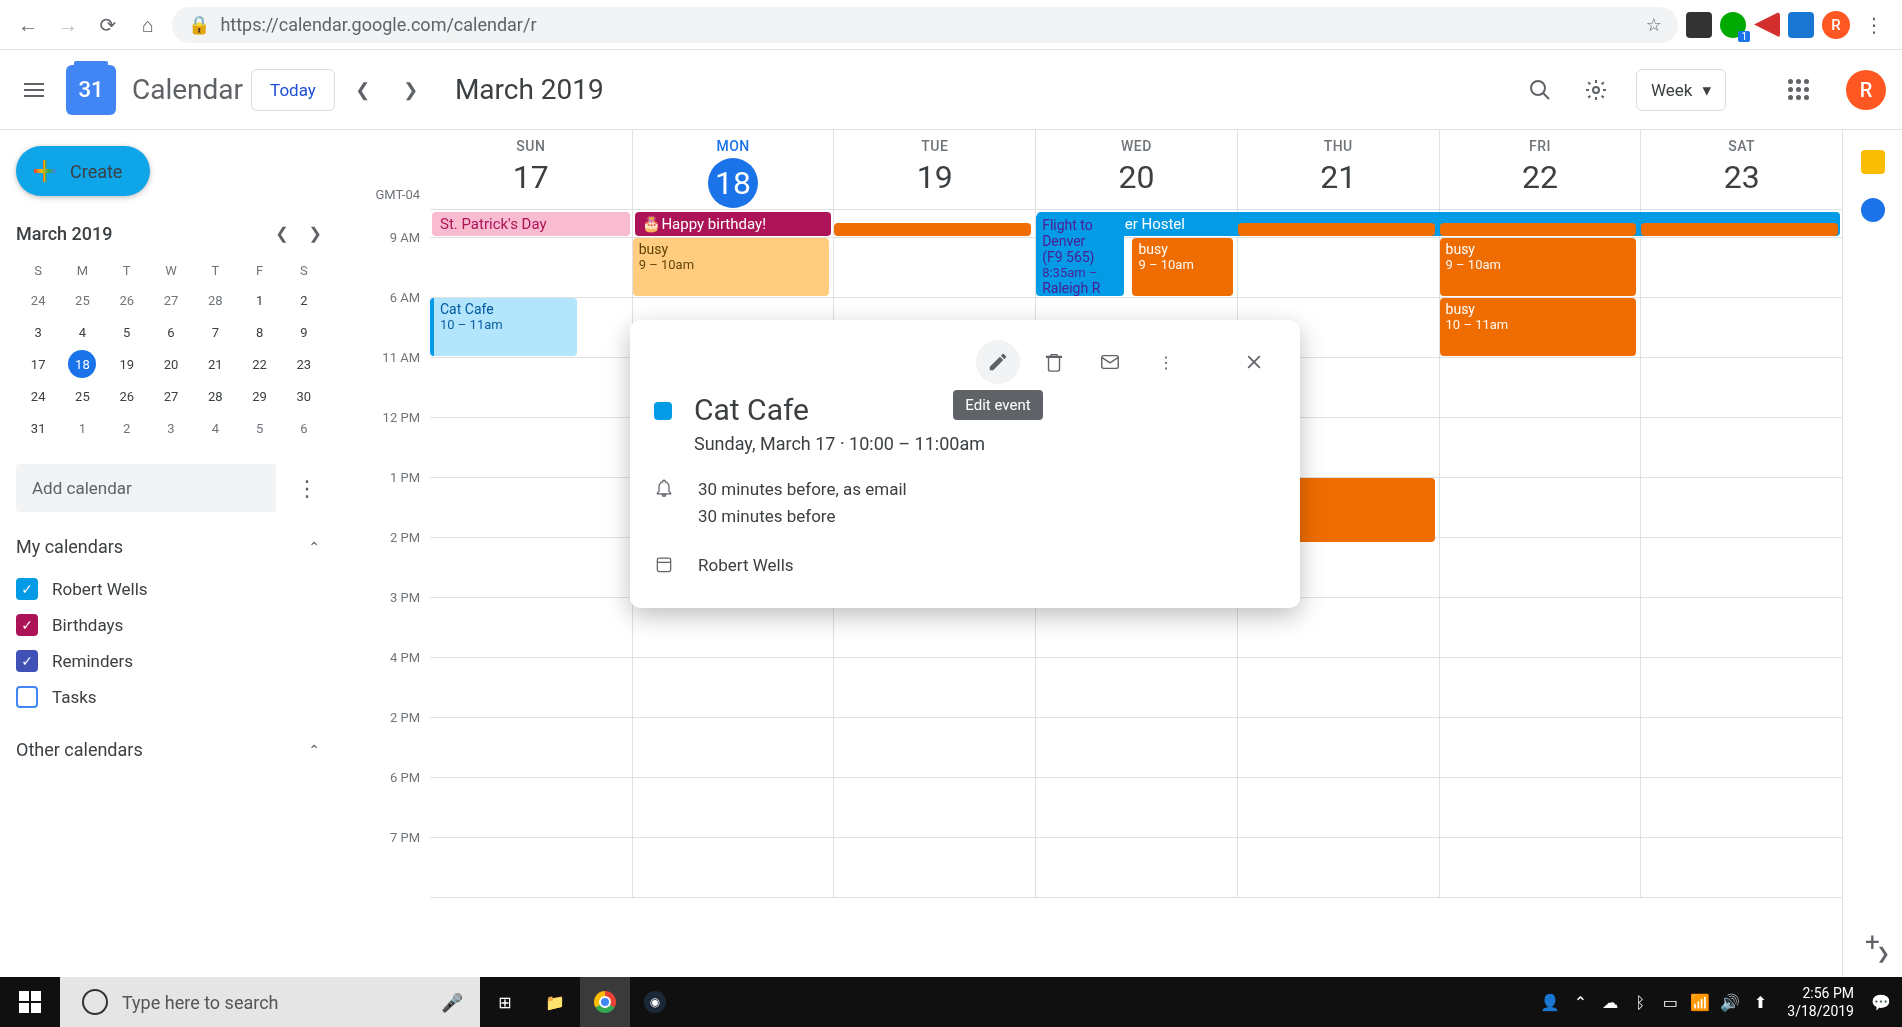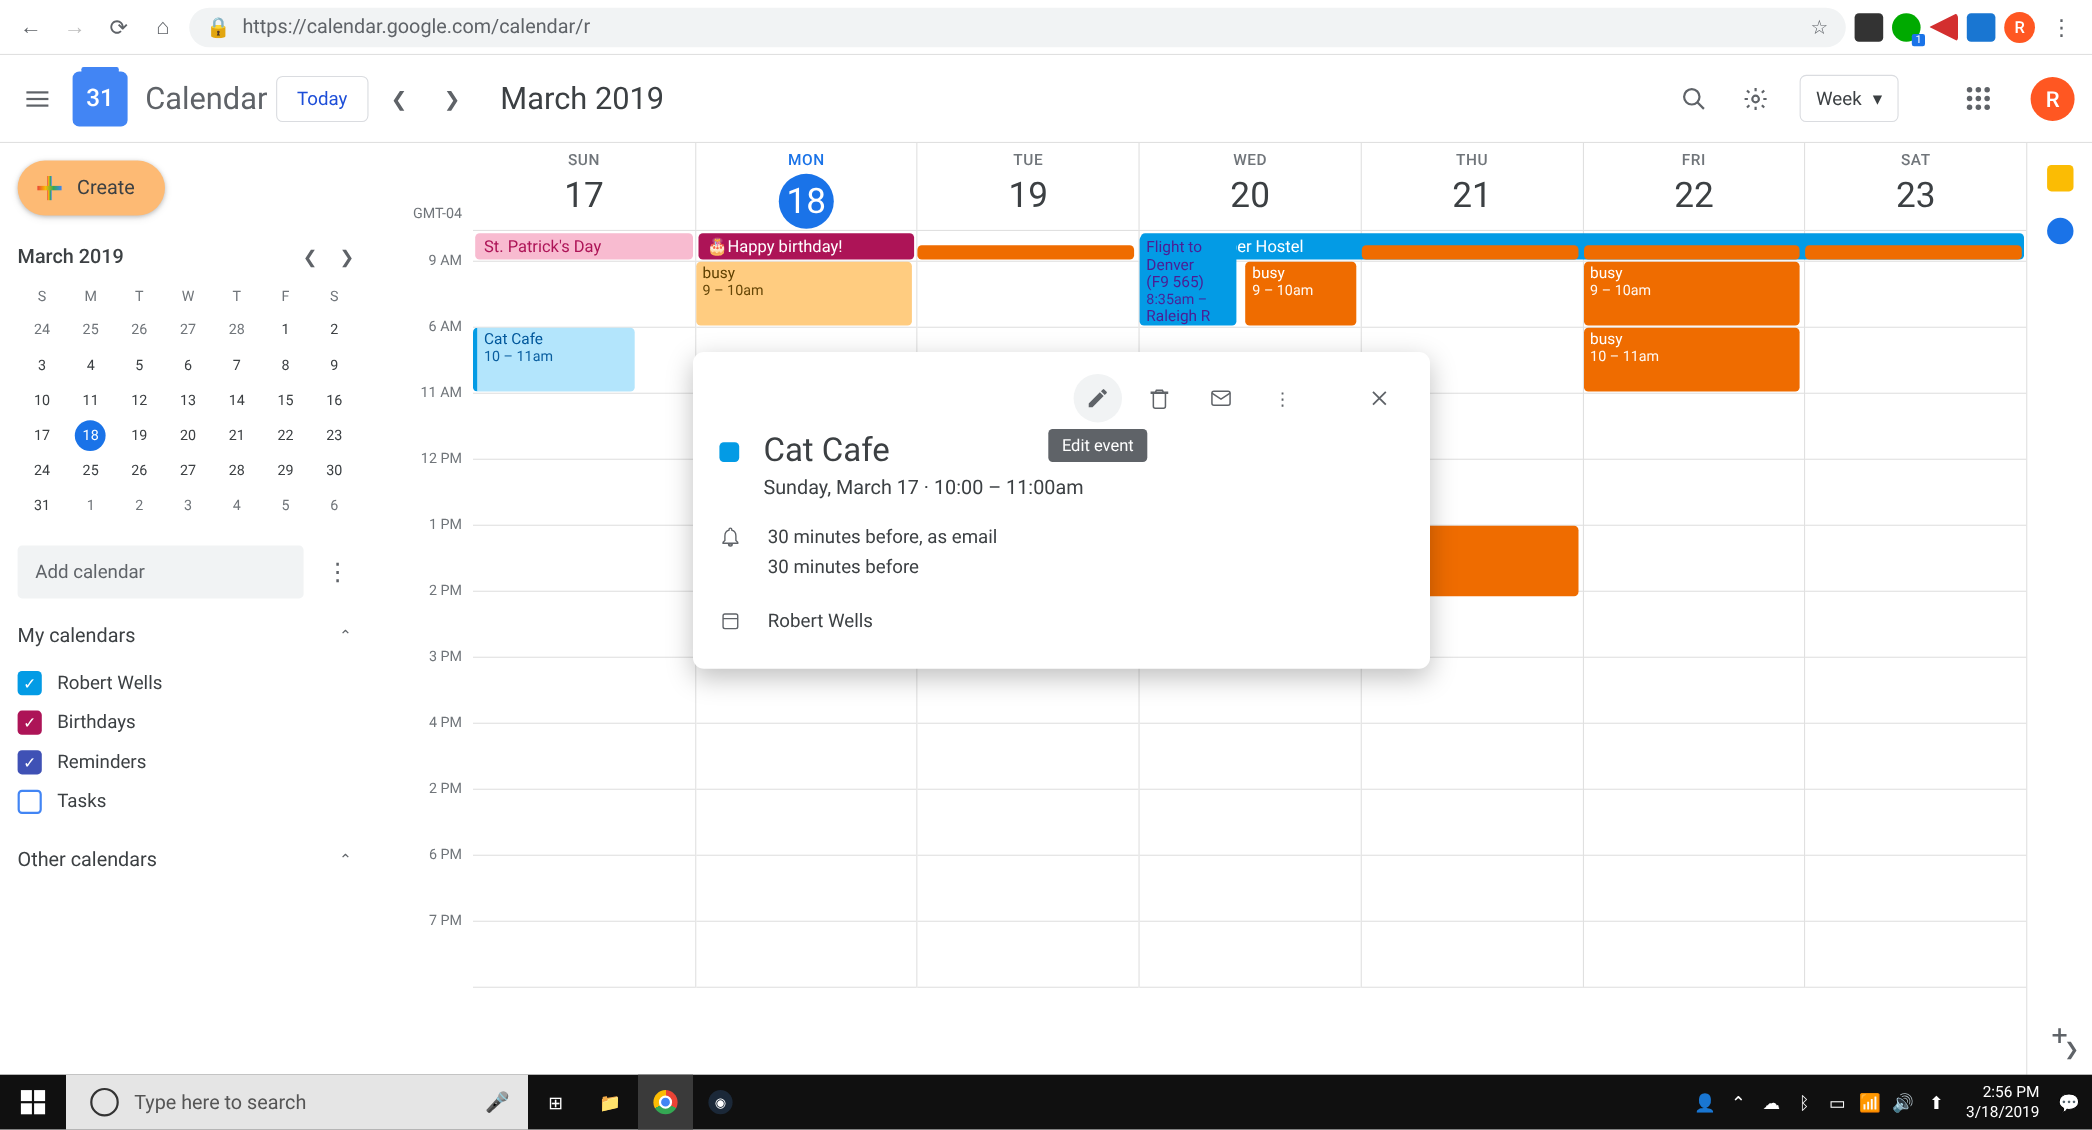--- a/index.html
+++ b/index.html
@@ -29,21 +29,21 @@
   .spacer { flex: 1; }
   .hdr-icon { width: 48px; height: 48px; display: flex; align-items: center; justify-content: center; cursor: pointer; color: #5f6368; border-radius:50%; }
   .view-select { display: flex; align-items: center; gap: 10px; border: 1px solid #dadce0; border-radius: 6px; padding: 10px 14px; font-size: 17px; color: #3c4043; cursor: pointer; margin-left:8px; }
   .apps-grid { width: 48px; height: 48px; display: grid; grid-template-columns: repeat(3, 5px); grid-template-rows: repeat(3, 5px); gap: 3px; place-content: center; cursor: pointer; margin-left:40px; }
   .apps-grid span { background: #5f6368; border-radius: 50%; }
   .avatar-big { width: 40px; height: 40px; border-radius: 50%; background: #ff5722; color:#fff; display:flex; align-items:center; justify-content:center; font-size:20px; font-weight:500; margin-left:16px; }
   
   
   .main { display: flex; height: calc(100% - 130px - 50px); }
   .sidebar { width: 360px; padding: 16px 0 0 16px; overflow:hidden; }
-  .create-btn { display: inline-flex; align-items: flex-start; gap: 14px; padding: 14px 28px 14px 18px; border-radius: 30px; box-shadow: 0 1px 4px rgba(0,0,0,0.2), 0 2px 8px rgba(0,0,0,0.1); cursor: pointer; background:#fdba74; font-size:18px; color:#3c4043; margin-bottom:24px; }
+  .create-btn { display: inline-flex; align-items: center; gap: 14px; padding: 14px 28px 14px 18px; border-radius: 30px; box-shadow: 0 1px 4px rgba(0,0,0,0.2), 0 2px 8px rgba(0,0,0,0.1); cursor: pointer; background:#0ea5e9; font-size:18px; color:#3c4043; margin-bottom:24px; }
   .plus-icon { position:relative; width:22px; height:22px; }
   .plus-icon::before, .plus-icon::after { content:''; position:absolute; background:linear-gradient(90deg,#ea4335,#fbbc04,#34a853,#4285f4); }
   .plus-icon::before { left:9px; top:0; width:4px; height:22px; }
   .plus-icon::after { top:9px; left:0; width:22px; height:4px; }
   
   .mini-header { display:flex; align-items:center; justify-content:space-between; padding-right:34px; margin-bottom:10px; }
   .mini-title { font-size:18px; color:#3c4043; font-weight:500; }
   .mini-nav { display:flex; gap:12px; }
   .mini-nav span { cursor:pointer; color:#5f6368; padding:4px; font-size:16px; }
   .mini-cal { width: 310px; }
@@ -239,29 +239,20 @@
           <div class="mini-row">
             <div class="mini-day">3</div>
             <div class="mini-day">4</div>
             <div class="mini-day">5</div>
             <div class="mini-day">6</div>
             <div class="mini-day">7</div>
             <div class="mini-day">8</div>
             <div class="mini-day">9</div>
           </div>
           <div class="mini-row">
-            <div class="mini-day">10</div>
-            <div class="mini-day">11</div>
-            <div class="mini-day">12</div>
-            <div class="mini-day">13</div>
-            <div class="mini-day">14</div>
-            <div class="mini-day">15</div>
-            <div class="mini-day">16</div>
-          </div>
-          <div class="mini-row">
             <div class="mini-day">17</div>
             <div class="mini-day today">18</div>
             <div class="mini-day">19</div>
             <div class="mini-day">20</div>
             <div class="mini-day">21</div>
             <div class="mini-day">22</div>
             <div class="mini-day">23</div>
           </div>
           <div class="mini-row">
             <div class="mini-day">24</div>

